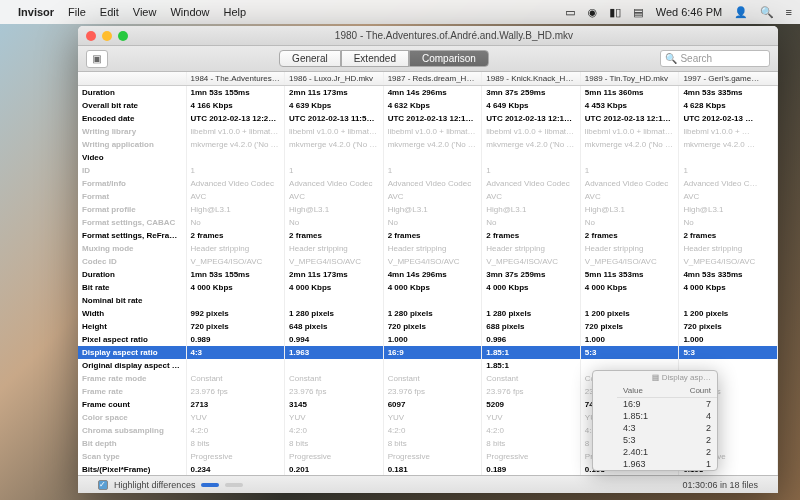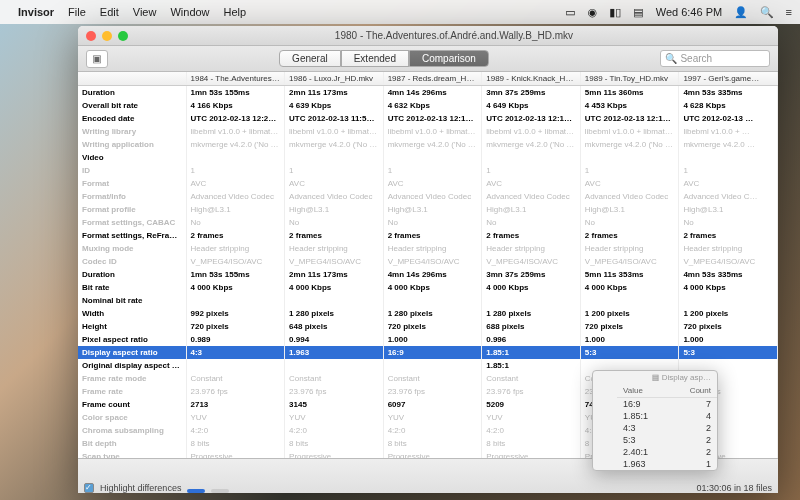--- a/index.html
+++ b/index.html
@@ -62,23 +62,23 @@
 th:first-child, td:first-child { width: 108px; }
 tr.diff td { color: #000; font-weight: 600; }
 tr.same td { color: #bbb; }
 tr.diff td:first-child, tr.same td:first-child { font-weight: 600; }
 tr.same td:first-child { color: #bbb; }
 tr.diff td:first-child { color: #000; }
 tr.section td { color: #000; font-weight: 700; }
 tr.section td:first-child { color: #000; }
 tr.highlighted td { background: #2f6fd6; color: #fff !important; }
 .statusbar {
-  height: 35px; background: linear-gradient(#eee,#e0e0e0);
-  border-top: 1px solid #bbb; display: flex; align-items: flex-end;
-  padding: 0 6px; font-size: 9px; color: #444; gap: 6px;
+  height: 18px; background: linear-gradient(#eee,#e0e0e0);
+  border-top: 1px solid #bbb; display: flex; align-items: center;
+  padding: 0 20px; font-size: 9px; color: #444; gap: 6px;
 }
 .statusbar .chk { width:10px;height:10px;border:1px solid #888;background:#5a9fd4;display:inline-block;border-radius:2px;position:relative;}
 .statusbar .chk::after{content:"✓";color:#fff;font-size:8px;position:absolute;top:-1px;left:0;}
 .statusbar .swatch { width: 18px; height: 4px; border-radius: 2px; display: inline-block; }
 .statusbar .spacer { flex:1; }
 .popover {
   position: absolute; bottom: 22px; right: 60px; width: 126px;
   background: #f2f2f2; border: 1px solid #bbb; border-radius: 4px;
   box-shadow: 0 4px 20px rgba(0,0,0,0.3); font-size: 9px; padding-left: 24px;
 }
@@ -200,36 +200,36 @@
           <tr class="same">
             <td>ID</td>
             <td>1</td>
             <td>1</td>
             <td>1</td>
             <td>1</td>
             <td>1</td>
             <td>1</td>
           </tr>
           <tr class="same">
-            <td>Format</td>
-            <td>AVC</td>
-            <td>AVC</td>
-            <td>AVC</td>
-            <td>AVC</td>
-            <td>AVC</td>
-            <td>AVC</td>
-          </tr>
-          <tr class="same">
             <td>Format/Info</td>
             <td>Advanced Video Codec</td>
             <td>Advanced Video Codec</td>
             <td>Advanced Video Codec</td>
             <td>Advanced Video Codec</td>
             <td>Advanced Video Codec</td>
             <td>Advanced Video C…</td>
+          </tr>
+          <tr class="same">
+            <td>Format</td>
+            <td>AVC</td>
+            <td>AVC</td>
+            <td>AVC</td>
+            <td>AVC</td>
+            <td>AVC</td>
+            <td>AVC</td>
           </tr>
           <tr class="same">
             <td>Format profile</td>
             <td>High@L3.1</td>
             <td>High@L3.1</td>
             <td>High@L3.1</td>
             <td>High@L3.1</td>
             <td>High@L3.1</td>
             <td>High@L3.1</td>
           </tr>

